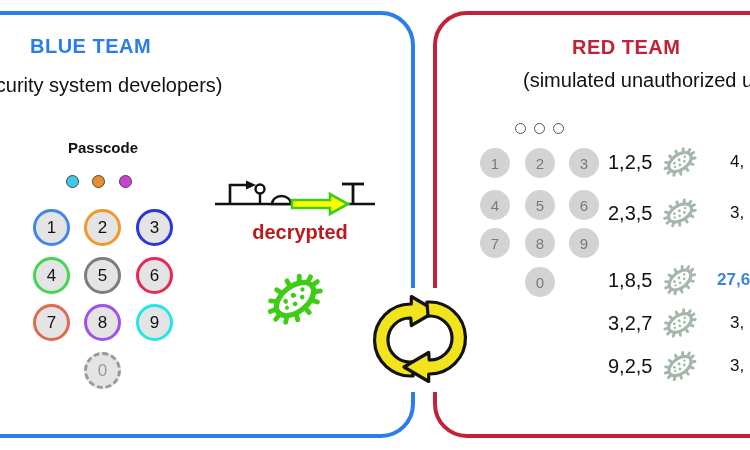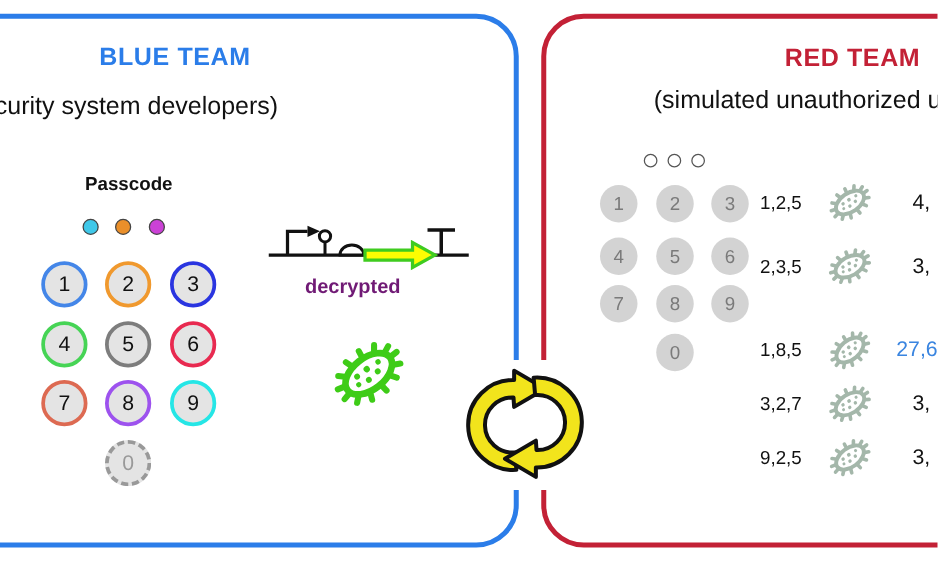--- a/index.html
+++ b/index.html
@@ -4,21 +4,21 @@
 <style>
   html,body{margin:0;padding:0;}
   body{
     width:750px;height:450px;position:relative;overflow:hidden;
     background:#ffffff;font-family:"Liberation Sans",sans-serif;
   }
   .panel{position:absolute;border:4px solid;border-radius:34px;box-sizing:border-box;}
   .panel-blue{left:-70px;top:11px;width:485px;height:427px;border-color:#2b7de9;}
   .panel-red{left:433px;top:11px;width:392px;height:427px;border-color:#c32136;}
 
-  .team-title{position:absolute;width:220px;text-align:center;font-size:20px;font-weight:bold;letter-spacing:.5px;}
+  .team-title{position:absolute;width:220px;font-size:20px;font-weight:bold;letter-spacing:.5px;}
   .blue-title{left:30px;top:35px;color:#2b7de9;}
   .red-title{left:572px;top:36px;color:#c32136;}
   .subtitle{position:absolute;font-size:20px;color:#111;white-space:nowrap;}
   .blue-sub{left:-32px;top:74px;}
   .red-sub{left:523px;top:69px;}
 
   .passcode-label{position:absolute;left:68px;top:139px;font-size:15px;font-weight:bold;color:#111;}
   .pdot{position:absolute;width:11px;height:11px;border-radius:50%;border:1px solid #444;box-sizing:content-box;}
 
   .bkey{
@@ -28,33 +28,33 @@
   }
   .bkey.dashed{border-style:dashed;color:#999;}
 
   .gkey{
     position:absolute;width:30px;height:30px;border-radius:50%;background:#d3d3d3;
     display:flex;align-items:center;justify-content:center;font-size:15px;color:#7a7a7a;
   }
   .ocirc{position:absolute;width:9px;height:9px;border-radius:50%;border:1.5px solid #555;background:#fff;box-sizing:content-box;}
 
   .gene-svg{position:absolute;left:210px;top:171px;}
-  .decrypted{position:absolute;left:244px;top:221px;width:112px;text-align:left;
-    font-size:16px;font-weight:bold;color:#701a75;}
+  .decrypted{position:absolute;left:244px;top:221px;width:112px;text-align:center;
+    font-size:20px;font-weight:bold;color:#b91c1c;}
   .bact{display:block;}
   .bact-green{position:absolute;left:256px;top:260px;color:#3ecc17;}
   .bact-sage{color:#a4b7aa;}
 
   .cycle-svg{position:absolute;left:360px;top:288px;}
 
   .attempt{position:absolute;left:608px;height:46px;display:flex;align-items:center;}
-  .acode{width:47px;font-size:15px;color:#111;}
+  .acode{width:47px;font-size:20px;color:#111;}
   .aicon{width:46px;height:46px;margin-left:2px;flex:0 0 auto;}
   .aresult{font-size:17px;color:#111;margin-left:27px;white-space:nowrap;}
-  .aresult.hl{font-weight:normal;margin-left:14px;}
+  .aresult.hl{font-weight:bold;margin-left:14px;}
 </style>
 </head>
 <body>
 
 <svg width="0" height="0" style="position:absolute" aria-hidden="true">
   <defs>
     <g id="bacteria">
       <g stroke="currentColor" stroke-width="5" stroke-linecap="round">
         <line x1="22" y1="0" x2="29" y2="0"></line>
           <line x1="19.4" y1="6.1" x2="25.6" y2="9.4"></line>

